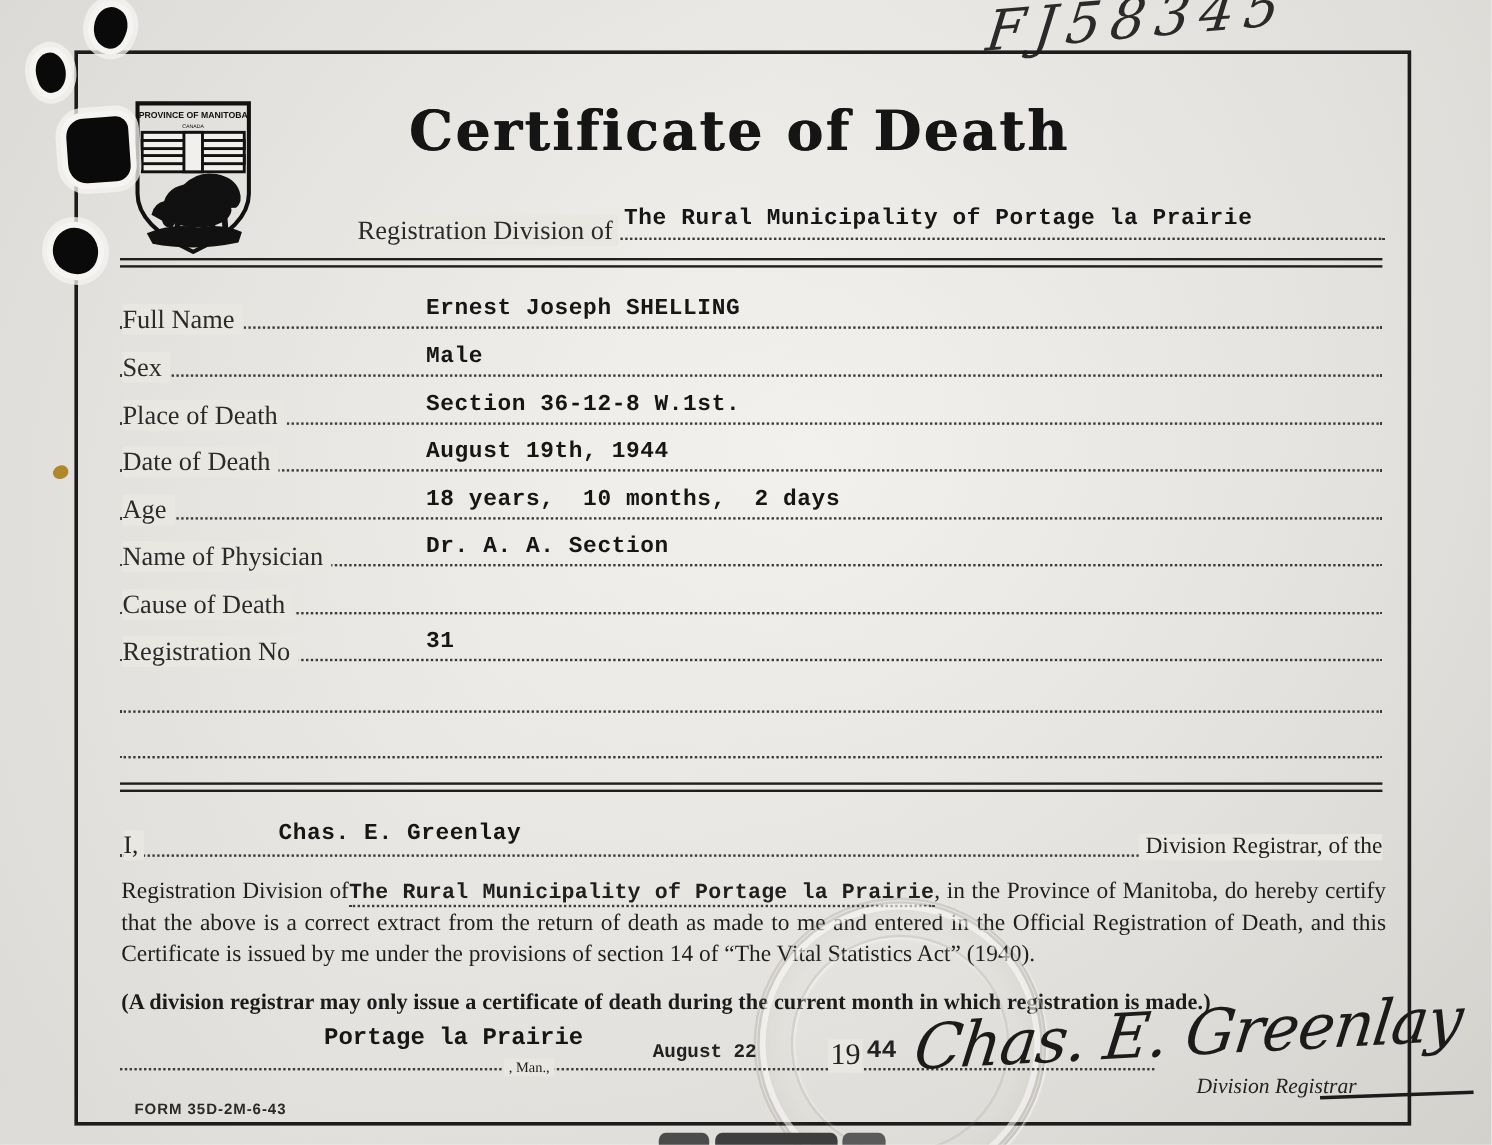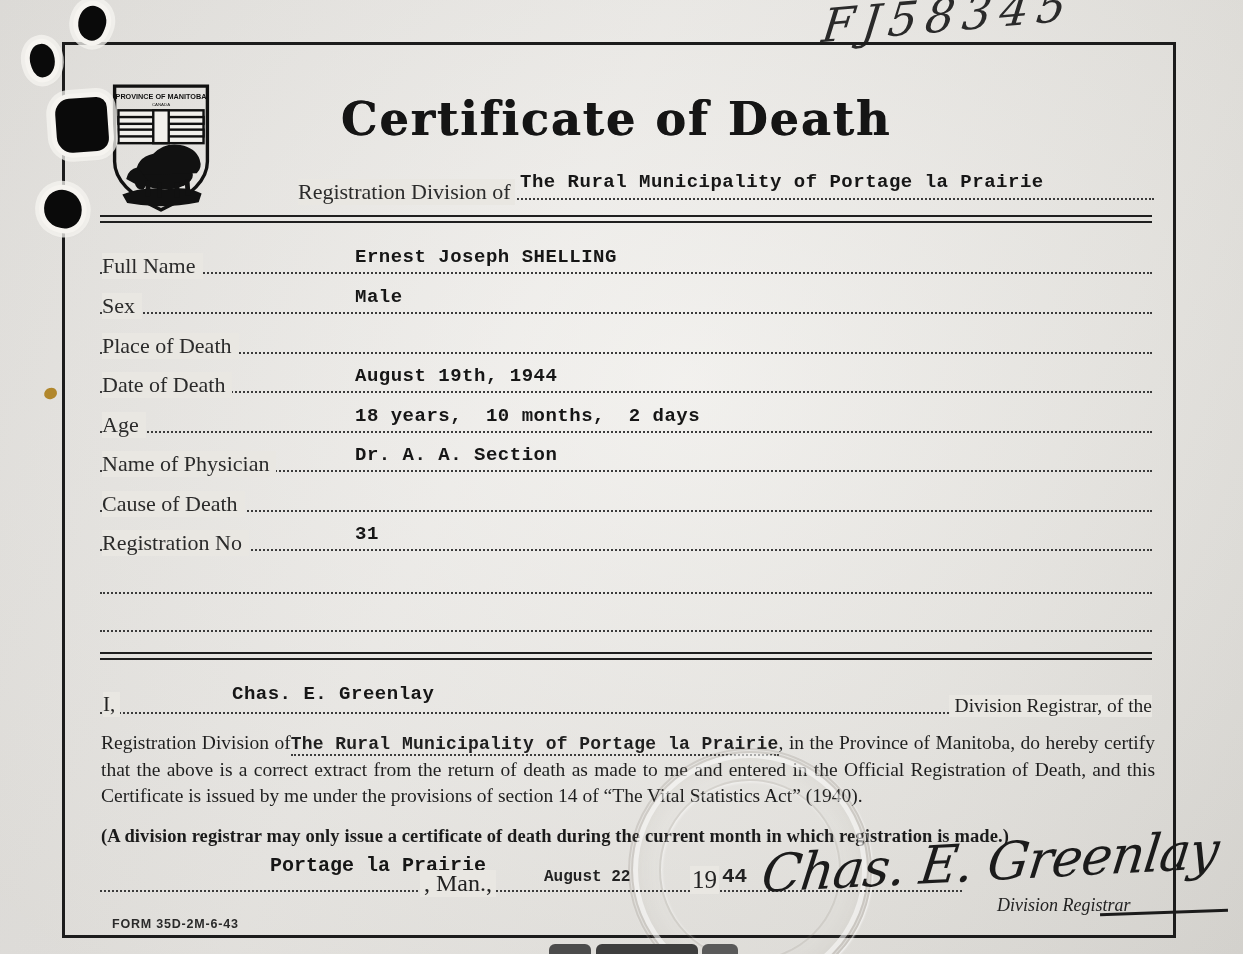--- a/index.html
+++ b/index.html
@@ -12,21 +12,21 @@
   }
   .frame{position:absolute; left:62px; top:42px; width:1108px; height:890px;
     border:3px solid #1c1c1c;}
   
   .handnum{position:absolute; left:822px; top:-12px; font-family:"DejaVu Serif",serif;
     font-style:italic; font-size:46px; letter-spacing:8px; color:#2a2a2a;
     transform:rotate(-5deg) skewX(-12deg); white-space:nowrap;}
   
   .crest{position:absolute; left:103px; top:80px;}
   
-  .title{position:absolute; left:62px; top:92px; width:1108px; text-align:center;
+  .title{position:absolute; left:62px; top:82px; width:1108px; text-align:center;
     font-family:"DejaVu Serif",serif; font-weight:bold; font-size:46px; color:#151515;
     letter-spacing:2px; text-shadow:0.6px 0 0 #151515;}
   
   .regline{position:absolute; left:298px; top:158px; width:856px; height:40px;
     border-bottom:2.5px dotted #3b3b3b;}
   .regline .plabel{position:absolute; left:0; bottom:-7px; font-size:22px; color:#2b2b2b;
     background:#e9e7e2; padding-right:4px;}
   .regline .tvalue{position:absolute; left:222px; bottom:5px;}
   .rule2{position:absolute; left:100px; width:1052px; height:4px;
     border-top:2px solid #1f1f1f; border-bottom:2px solid #1f1f1f;}
@@ -48,21 +48,21 @@
     font-size:19.5px; line-height:26px; text-align:justify; color:#1f1f1f;}
   .para .pdiv{font-family:"Liberation Mono",monospace; font-weight:bold; font-size:18px;
     border-bottom:2px dotted #3b3b3b; white-space:pre; letter-spacing:0.2px;}
   .note{position:absolute; left:101px; top:826px; width:1054px; font-weight:bold;
     font-size:18.5px; letter-spacing:0.1px; color:#1b1b1b;}
   
   .placetyped{position:absolute; left:232px; top:854px; font-family:"Liberation Mono",monospace;
     font-weight:bold; font-size:20px; color:#161616; white-space:pre;margin-left:38px;}
   .dateline{position:absolute; left:100px; top:858px; width:862px; height:32px;
     border-bottom:2.5px dotted #3b3b3b;}
-  .dateline .man{position:absolute; left:320px; bottom:-7px; font-size:24px; background:#e9e7e2; padding:0 4px;}
+  .dateline .man{position:absolute; left:320px; bottom:-7px; font-size:12px; background:#e9e7e2; padding:0 4px;}
   .dateline .mday{position:absolute; left:444px; bottom:4px; font-family:"Liberation Mono",monospace;
     font-weight:bold; font-size:16px; white-space:pre;}
   .dateline .ypre{position:absolute; left:590px; bottom:-4px; font-size:25px; background:#e9e7e2; padding:0 2px;}
   .dateline .yval{position:absolute; left:622px; bottom:2px; font-family:Liberation Mono, monospace;
     font-weight:bold; font-size:21px;}
   .sig{position:absolute; left:762px; top:832px; font-family:"DejaVu Serif",serif;
     font-style:italic; font-size:52px; color:#1b1b1b; letter-spacing:-1px;
     transform:rotate(-3deg) skewX(-10deg); white-space:nowrap;}
   .sigtail{position:absolute; left:1100px; top:911px; width:128px; height:2.5px;
     background:#1b1b1b; transform:rotate(-2deg);}
@@ -133,20 +133,21 @@
 
   <div class="frow" style="top:232px">
     <span class="fvalue">Ernest Joseph SHELLING</span>
     <span class="flabel">Full Name</span>
   </div>
   <div class="frow" style="top:272px">
     <span class="fvalue">Male</span>
     <span class="flabel">Sex</span>
   </div>
   <div class="frow" style="top:312px">
+    <span class="fvalue">Section 36-12-8 W.1st.</span>
     <span class="flabel">Place of Death</span>
   </div>
   <div class="frow" style="top:351px">
     <span class="fvalue">August 19th, 1944</span>
     <span class="flabel">Date of Death</span>
   </div>
   <div class="frow" style="top:391px">
     <span class="fvalue">18 years,  10 months,  2 days</span>
     <span class="flabel">Age</span>
   </div>

